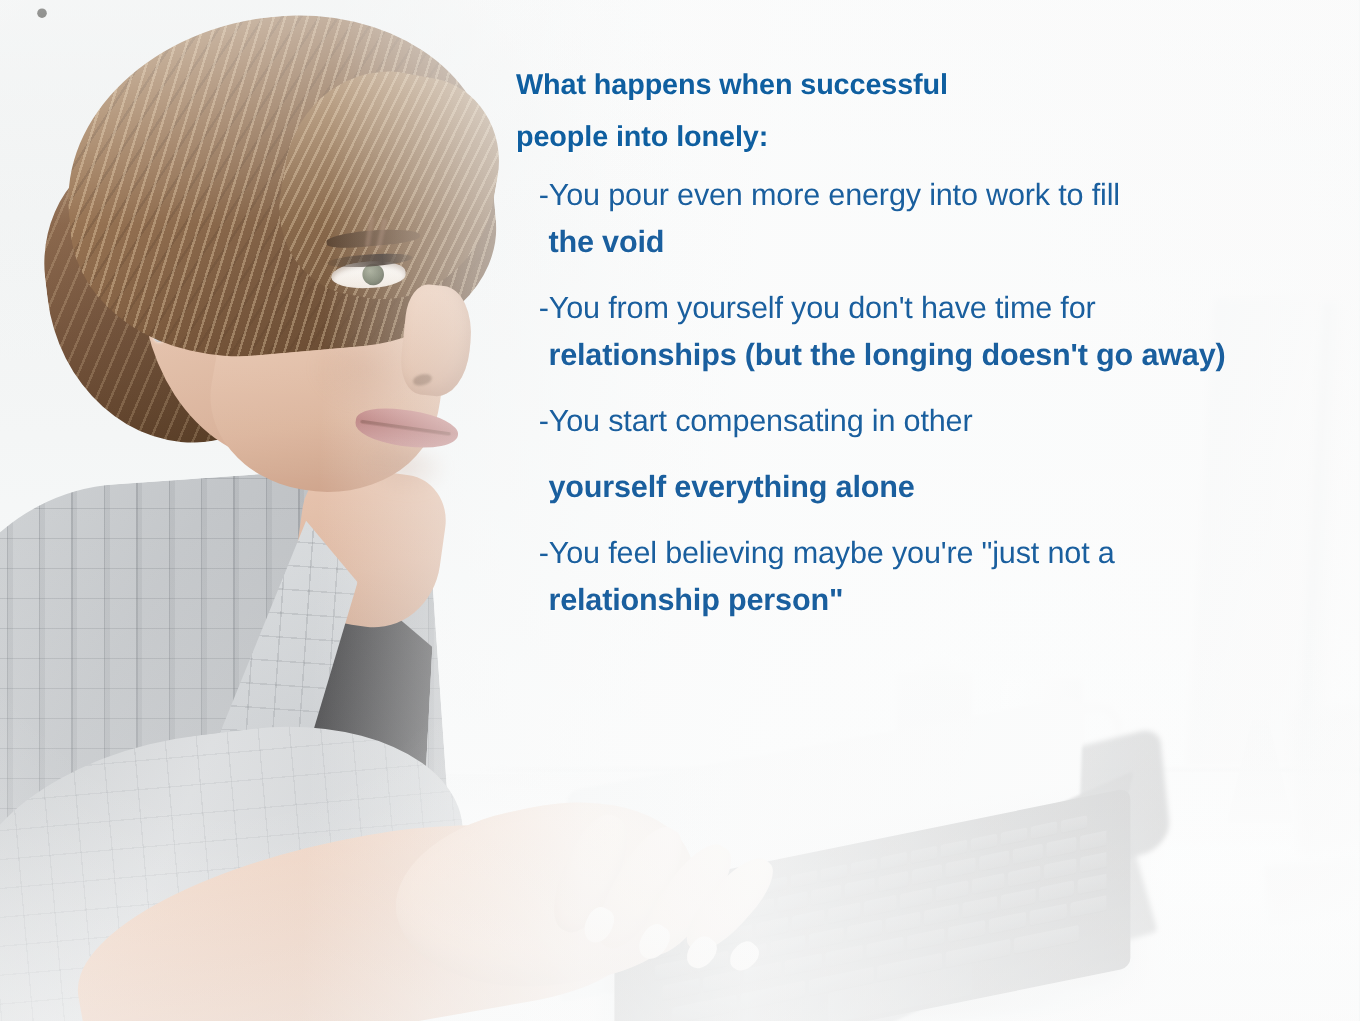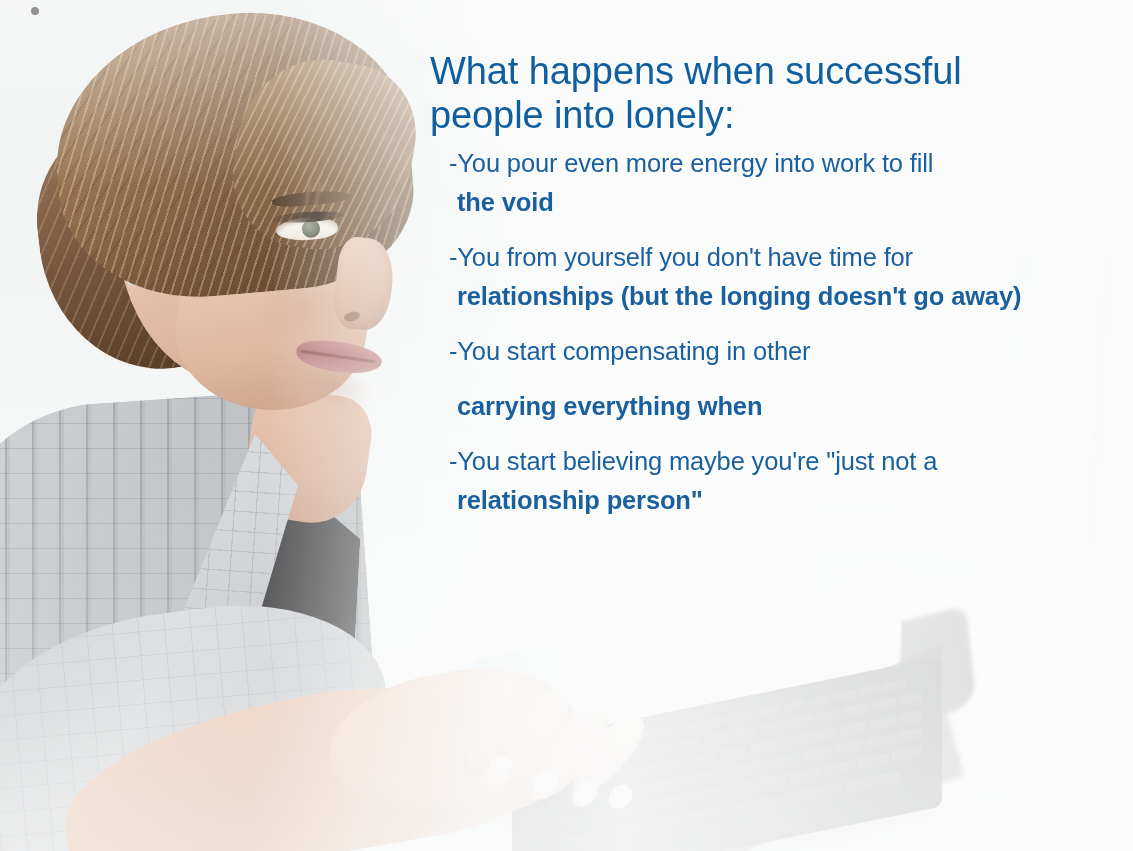--- a/index.html
+++ b/index.html
@@ -378,21 +378,21 @@
   .fade-keep-subject{
     position:absolute;left:0;top:0;width:1133px;height:851px;
     background:radial-gradient(ellipse 430px 560px at 17% 38%,
       rgba(255,255,255,0) 0%,rgba(255,255,255,0) 62%,rgba(252,252,252,.25) 100%);
   }
 
   
   .text-layer{position:absolute;left:0;top:0;width:1133px;height:851px;}
   .headline{
     position:absolute;left:430px;top:49px;width:620px;
-    font-size:38px;font-weight:normal;line-height:44px;
+    font-size:24px;font-weight:bold;line-height:44px;
     color:#0f5fa0;letter-spacing:-.1px;
     text-shadow:0 1px 2px rgba(255,255,255,.85);
   }
   .bullets{position:absolute;left:449px;top:144px;width:640px;}
   .bullet{
     font-size:25.5px;line-height:39px;
     color:#1a5f9e;margin-bottom:16px;
     letter-spacing:-.15px;white-space:nowrap;
     text-shadow:0 1px 2px rgba(255,255,255,.8);
   }
@@ -567,21 +567,21 @@
         <span class="l2">the void</span>
       </div>
       <div class="bullet">
         <span>-You from yourself you don't have time for</span>
         <span class="l2">relationships (but the longing doesn't go away)</span>
       </div>
       <div class="bullet">
         <span>-You start compensating in other</span>
       </div>
       <div class="bullet">
-        <span class="l2">carrying everything when</span>
+        <span class="l2">yourself everything alone</span>
       </div>
       <div class="bullet">
-        <span>-You start believing maybe you're "just not a</span>
+        <span>-You feel believing maybe you're "just not a</span>
         <span class="l2">relationship person"</span>
       </div>
     </div>
   </div>
 </div>
 
 </body></html>

